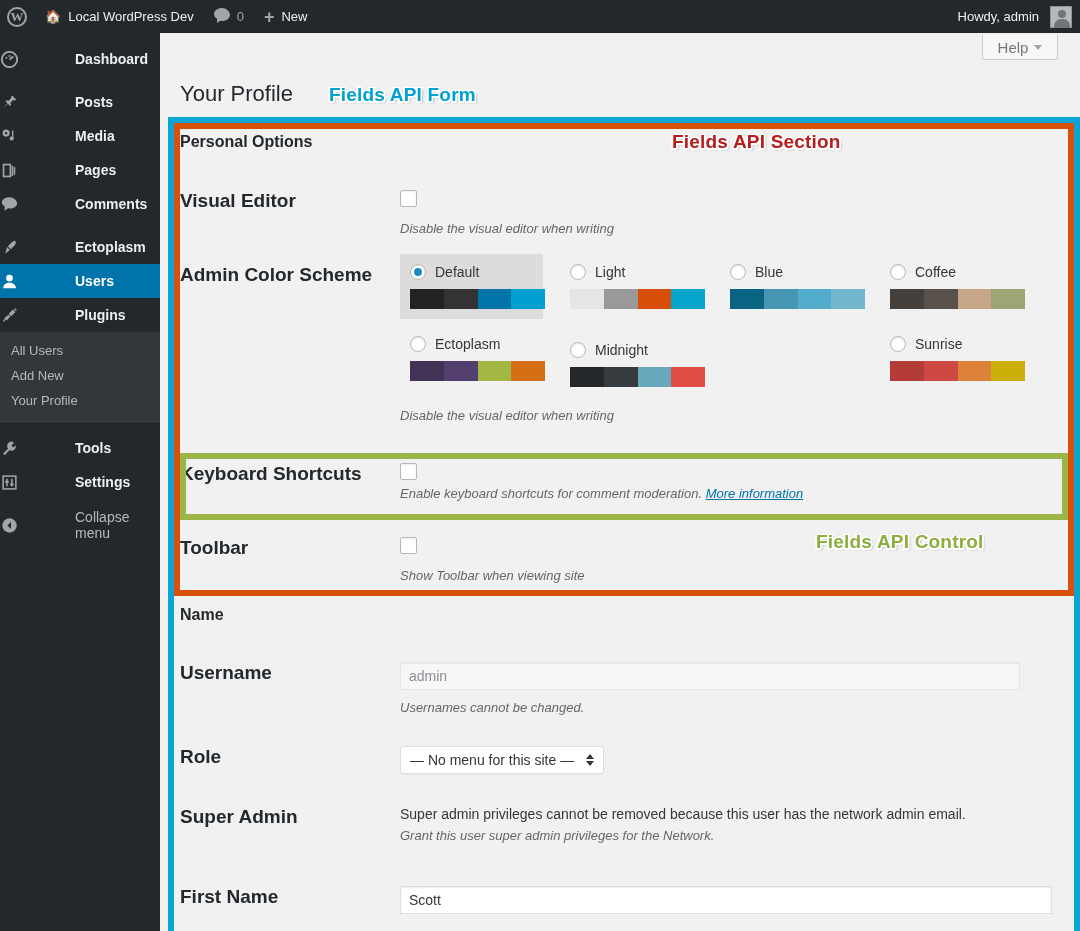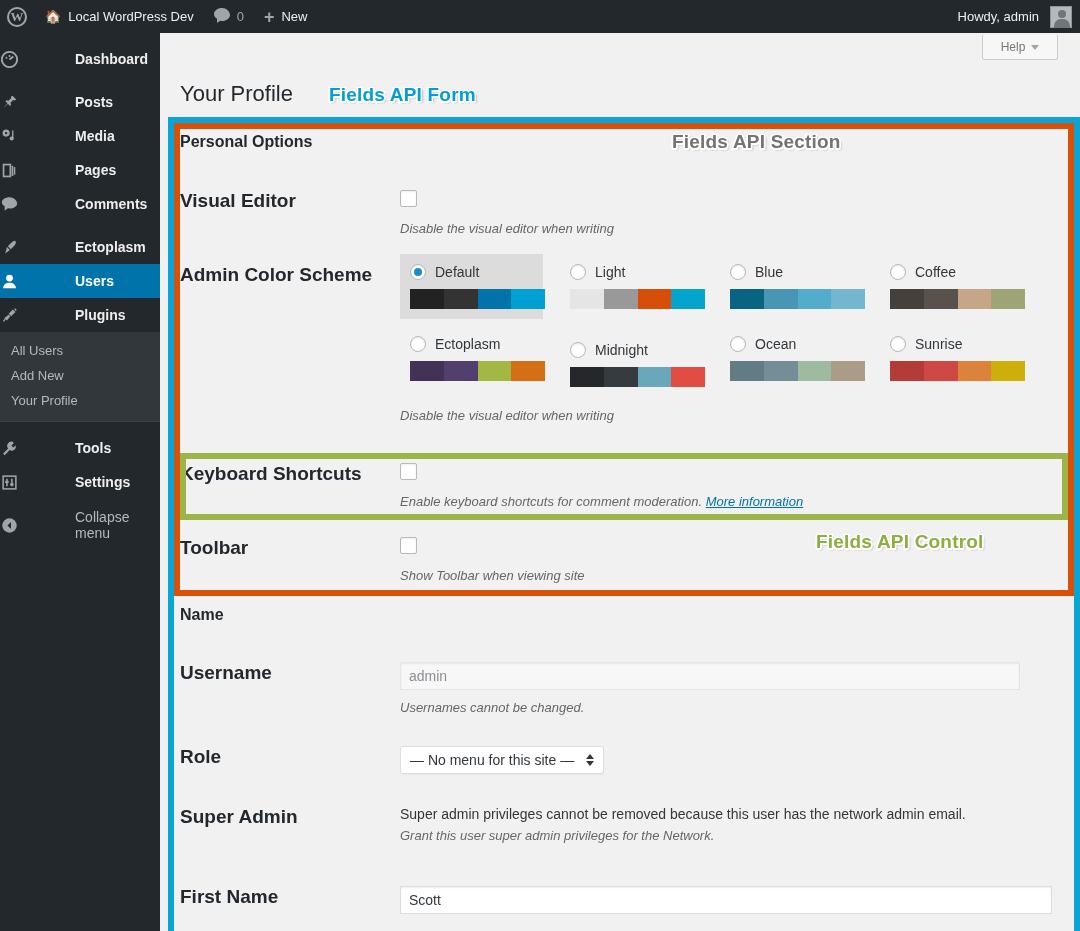--- a/index.html
+++ b/index.html
@@ -92,21 +92,21 @@
     width: 920px; height: 898px;
     background: #f1f1f1;
     overflow: hidden;
   }
   #help-btn {
     position: absolute; top: 2px; right: 22px;
     width: 76px; height: 25px;
     background: #f7f7f7; border: 1px solid #ccc; border-top: none;
     border-radius: 0 0 3px 3px;
     display: flex; align-items: center; justify-content: center; gap: 6px;
-    font-size: 12px; color: #777;
+    font-size: 15px; color: #777;
   }
   .caret-d {
     width: 0; height: 0;
     border-left: 4px solid transparent; border-right: 4px solid transparent;
     border-top: 5px solid #a0a5aa;
   }
 
   #page-title-row {
     position: absolute; top: 48px; left: 20px;
     display: flex; align-items: baseline; gap: 36px;
@@ -118,21 +118,21 @@
     font-size: 19px; font-weight: bold;
     letter-spacing: .2px;
     text-shadow:
       -1.5px -1.5px 0 #fff, 1.5px -1.5px 0 #fff,
       -1.5px 1.5px 0 #fff, 1.5px 1.5px 0 #fff,
       -1.5px 0 0 #fff, 1.5px 0 0 #fff,
       0 -1.5px 0 #fff, 0 1.5px 0 #fff,
       2px 2px 2px rgba(0,0,0,.30);
   }
   .anno-form { color: #00a0d2; }
-  .anno-section { color: #737373; }
+  .anno-section { color: #b91c1c; }
   .anno-control { color: #8cae3e; }
 
   
   #form-box {
     position: absolute; left: 8px; top: 84px;
     width: 912px; height: 847px;
     border: 6px solid #0aa5d4;
     border-bottom: none;
     background: transparent;
     z-index: 5;
@@ -495,32 +495,20 @@
             <span class="scheme-name">Midnight</span>
           </div>
           <div class="swatches">
             <i style="background:#25282b"></i>
             <i style="background:#363b3f"></i>
             <i style="background:#69a8bb"></i>
             <i style="background:#e14d43"></i>
           </div>
         </div>
 
-        <div class="scheme" style="left:320px;top:62px;">
-          <div class="scheme-head">
-            <span class="radio"></span>
-            <span class="scheme-name">Ocean</span>
-          </div>
-          <div class="swatches">
-            <i style="background:#627c83"></i>
-            <i style="background:#738e96"></i>
-            <i style="background:#9ebaa0"></i>
-            <i style="background:#aa9d88"></i>
-          </div>
-        </div>
 
         <div class="scheme" style="left:480px;top:62px;">
           <div class="scheme-head">
             <span class="radio"></span>
             <span class="scheme-name">Sunrise</span>
           </div>
           <div class="swatches">
             <i style="background:#b43c38"></i>
             <i style="background:#cf4944"></i>
             <i style="background:#dd823b"></i>
@@ -529,21 +517,21 @@
         </div>
 
         <div class="desc" style="position:absolute;left:0;top:144px;">Disable the visual editor when writing</div>
       </div>
     </div>
 
     <div class="frow" style="top:330px;">
       <span class="flabel">Keyboard Shortcuts</span>
       <div class="fctl">
         <span class="cbox"></span>
-        <div class="desc" style="margin-top:10px;white-space:nowrap;">
+        <div class="desc" style="margin-top:2px;white-space:nowrap;">
           <span>Enable keyboard shortcuts for comment moderation.</span>
           <a href="#">More information</a>
         </div>
       </div>
     </div>
 
     <div class="frow" style="top:404px;">
       <span class="flabel">Toolbar</span>
       <div class="fctl">
         <span class="cbox"></span>

